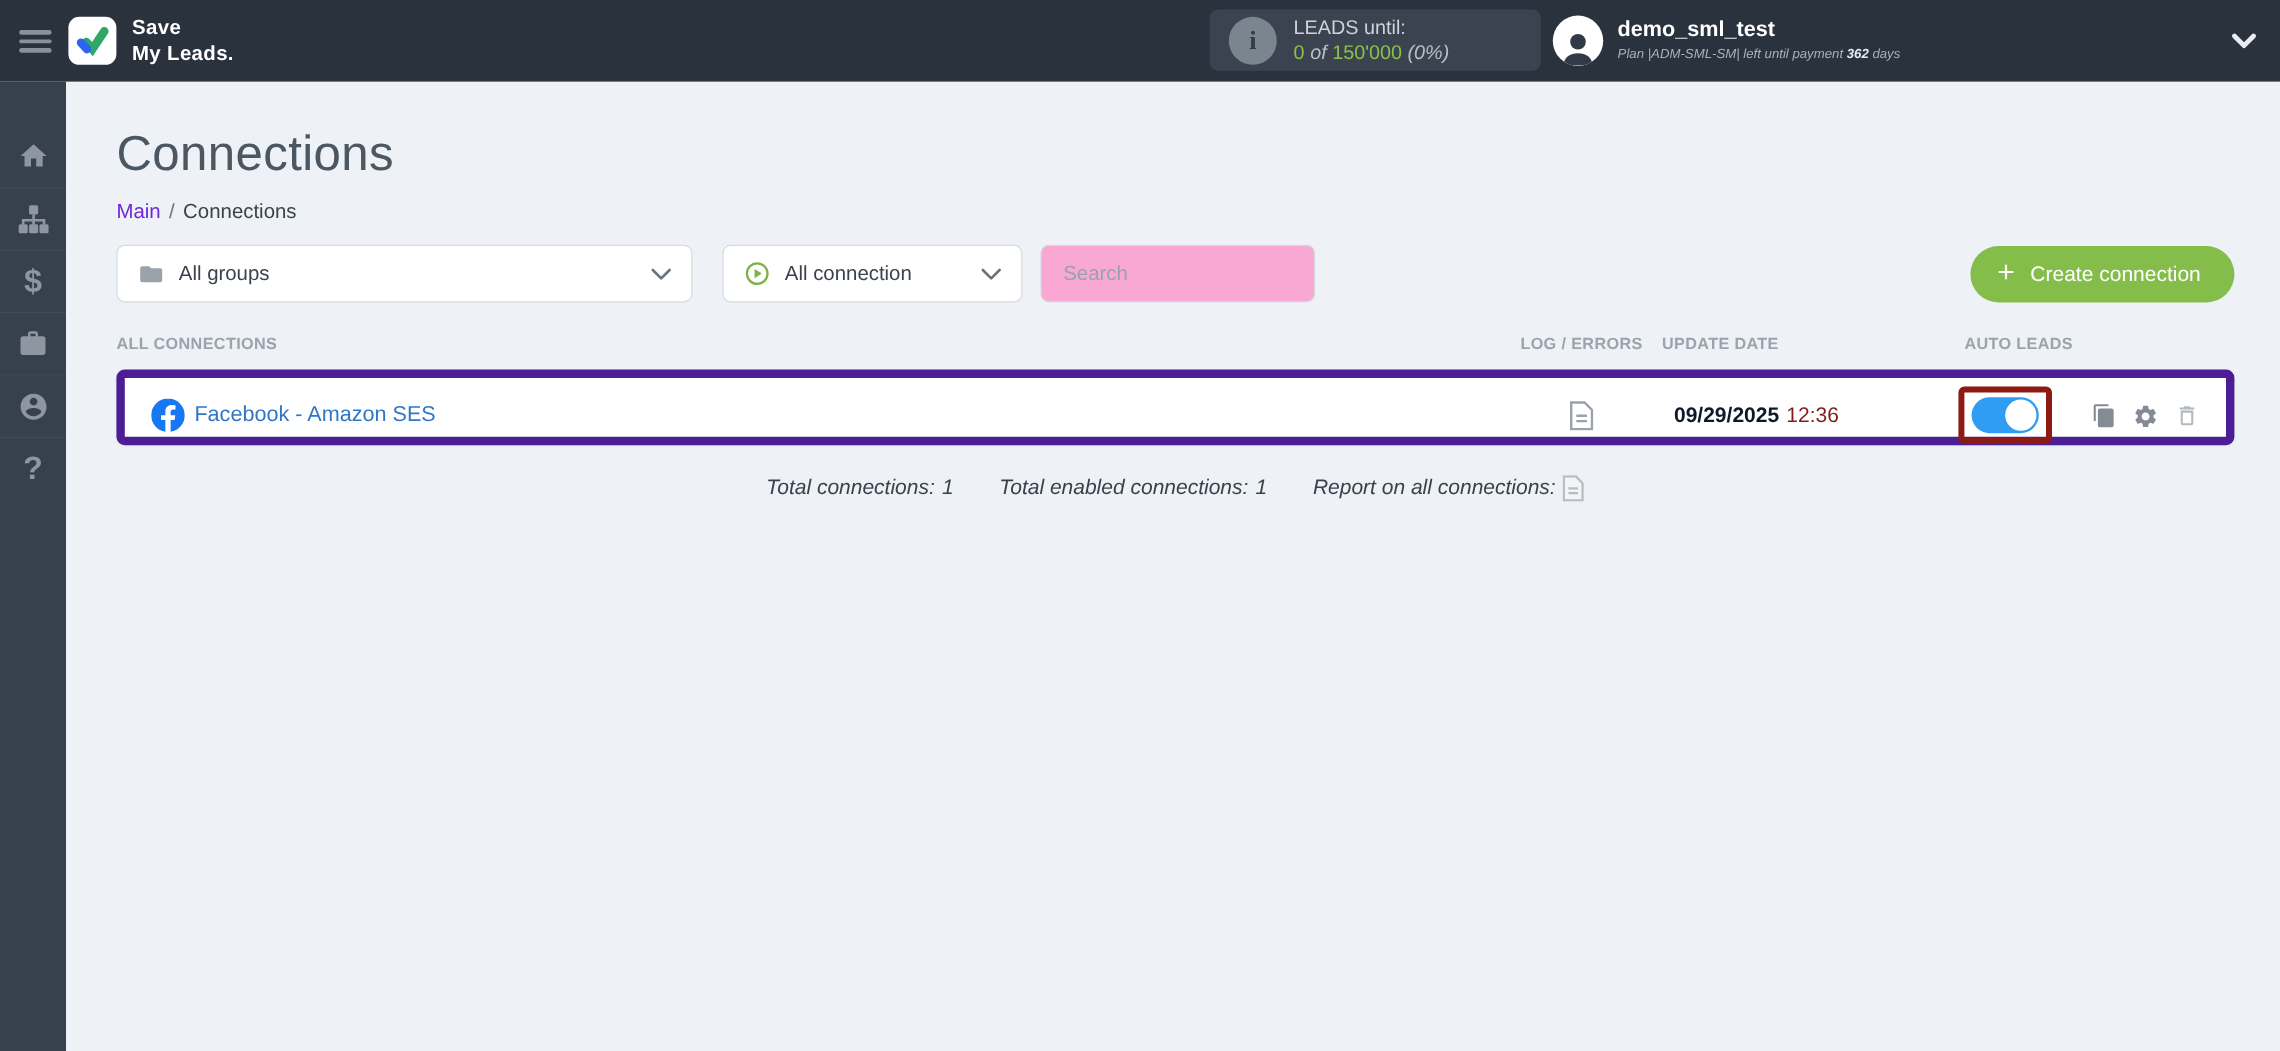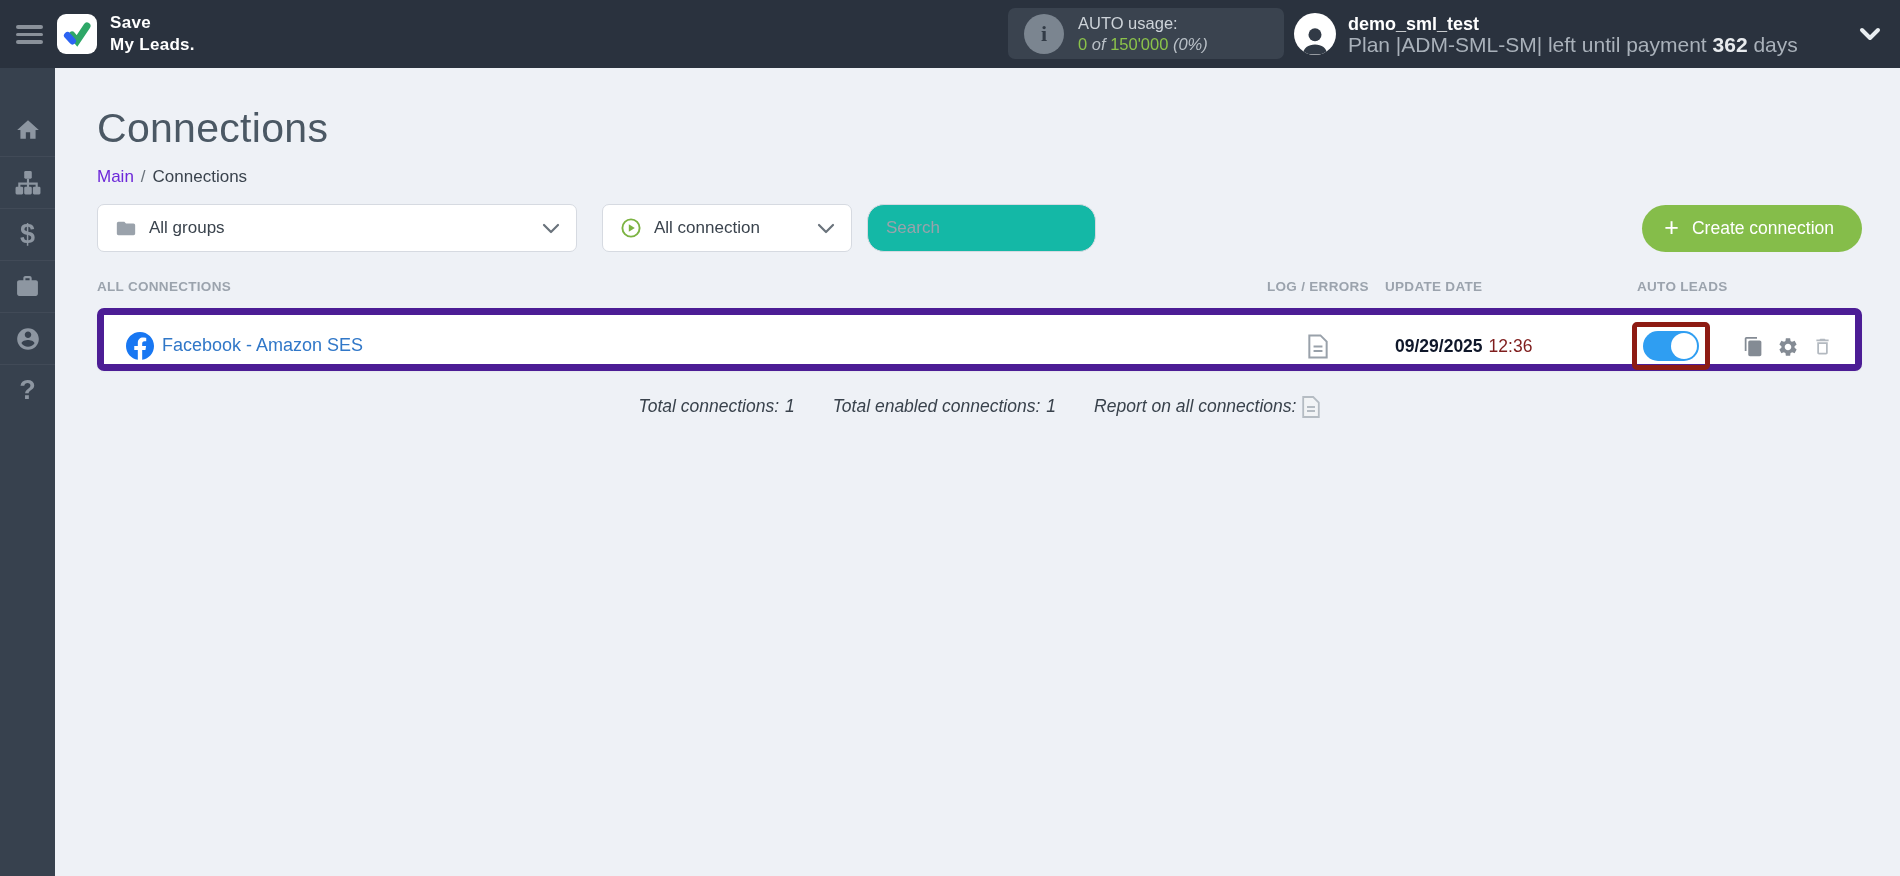--- a/index.html
+++ b/index.html
@@ -17,21 +17,21 @@
   .info-circle { width:40px; height:40px; border-radius:50%; background:#7b8590; color:#323b46; display:flex; align-items:center; justify-content:center; font-family:"Liberation Serif", serif; font-weight:700; font-size:22px; flex:0 0 auto; }
   .usage-text { margin-left:14px; font-size:16.5px; line-height:21px; }
   .usage-label { color:#cdd3d9; }
   .usage-used, .usage-total { color:#8bc34a; }
   .usage-of, .usage-pct { color:#b9c0c7; font-style:italic; }
 
   .user-block { position:absolute; left:1294px; top:13px; display:flex; align-items:flex-start; cursor:pointer; }
   .avatar { width:42px; height:42px; border-radius:50%; background:#ffffff; display:flex; align-items:flex-end; justify-content:center; overflow:hidden; flex:0 0 auto; }
   .user-text { margin-left:12px; }
   .user-name { color:#ffffff; font-size:18px; font-weight:700; line-height:22px; }
-  .user-plan { color:#a9b1ba; font-size:21px; line-height:20px; }
+  .user-plan { color:#a9b1ba; font-size:11px; line-height:20px;font-style:italic; }
   .user-plan b { color:#e8ebee; }
   .top-chevron { position:absolute; right:18px; top:26px; cursor:pointer; }
 
   
   .sidebar { position:absolute; left:0; top:68px; width:55px; height:808px; background:#37414e; z-index:4; }
   .side-item { width:55px; height:52px; display:flex; align-items:center; justify-content:center; color:#8d96a1; cursor:pointer; border-top:1px solid rgba(255,255,255,.05); }
   .side-item:first-child { border-top:none; margin-top:36px; }
   .side-item svg { fill:#8d96a1; }
   .glyph-icon { font-size:27px; font-weight:700; color:#8d96a1; line-height:1; }
 
@@ -43,21 +43,21 @@
   .crumb-sep { color:#6a737c; margin:0 7px; }
   .crumb-cur { color:#3a434d; }
 
   .filters { margin-top:17px; display:flex; align-items:center; }
   .dd { height:48px; background:#fff; border:1px solid #d6dae1; border-radius:7px; display:flex; align-items:center; padding:0 18px; cursor:pointer; position:relative; }
   .dd-groups { width:480px; }
   .dd-conn { width:250px; margin-left:25px; }
   .dd-label { font-size:17px; color:#3a434d; margin-left:13px; }
   .dd-chevron { position:absolute; right:16px; top:18px; }
   .search-wrap { margin-left:15px; }
-  .search-input { width:229px; height:48px; background:#14b8a6; border:1px solid #d6dae1; border-radius:17px; padding:0 18px; font-size:17px; color:#3a434d; font-family:"Liberation Sans", sans-serif; outline:none; }
+  .search-input { width:229px; height:48px; background:#f9a8d4; border:1px solid #d6dae1; border-radius:7px; padding:0 18px; font-size:17px; color:#3a434d; font-family:"Liberation Sans", sans-serif; outline:none; }
   .search-input::placeholder { color:#9aa2ab; }
   .create-btn { margin-left:auto; height:47px; padding:0 28px 0 22px; background:#85bd4a; border:none; border-radius:24px; color:#ffffff; font-size:17.5px; font-family:"Liberation Sans", sans-serif; display:flex; align-items:center; cursor:pointer; }
   .create-plus { font-size:25px; font-weight:400; margin-right:13px; line-height:1; position:relative; top:-1px; }
 
   
   .thead { position:relative; margin-top:27px; height:18px; font-size:13.5px; font-weight:700; color:#9ba3ad; letter-spacing:.3px; }
   .th { position:absolute; top:0; white-space:nowrap; }
   .th-conn { left:0; }
   .th-log  { left:1170px; }
   .th-upd  { left:1288px; }
@@ -97,21 +97,21 @@
     </svg>
   </div>
   <div class="logo-text">
     <div>Save</div>
     <div>My Leads.</div>
   </div>
 
   <div class="usage-box">
     <div class="info-circle">i</div>
     <div class="usage-text">
-      <div class="usage-label">AUTO usage:</div>
+      <div class="usage-label">LEADS until:</div>
       <div><span class="usage-used">0</span><span class="usage-of"> of </span><span class="usage-total">150'000</span><span class="usage-pct"> (0%)</span></div>
     </div>
   </div>
 
   <div class="user-block">
     <div class="avatar">
       <svg width="34" height="32" viewBox="0 0 24 22">
         <circle cx="12" cy="8" r="4.6" fill="#313a46"></circle>
         <path d="M3.5 22c0-4.7 3.9-7.2 8.5-7.2s8.5 2.5 8.5 7.2z" fill="#313a46"></path>
       </svg>

